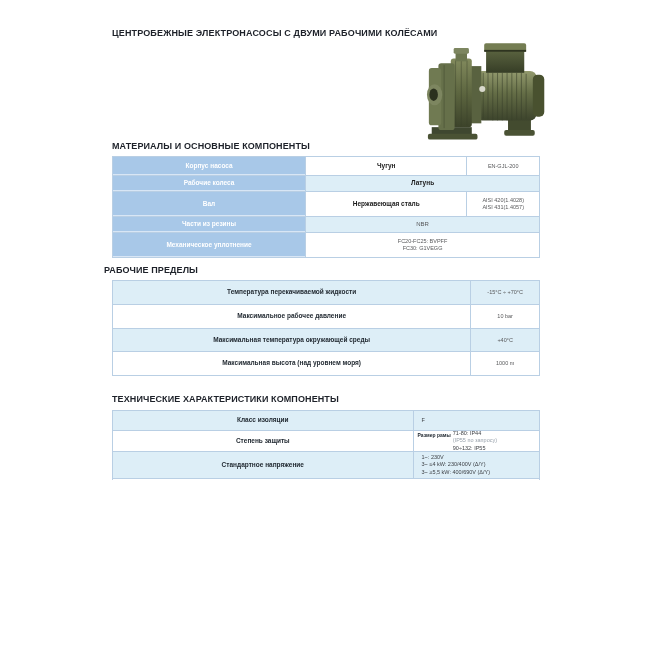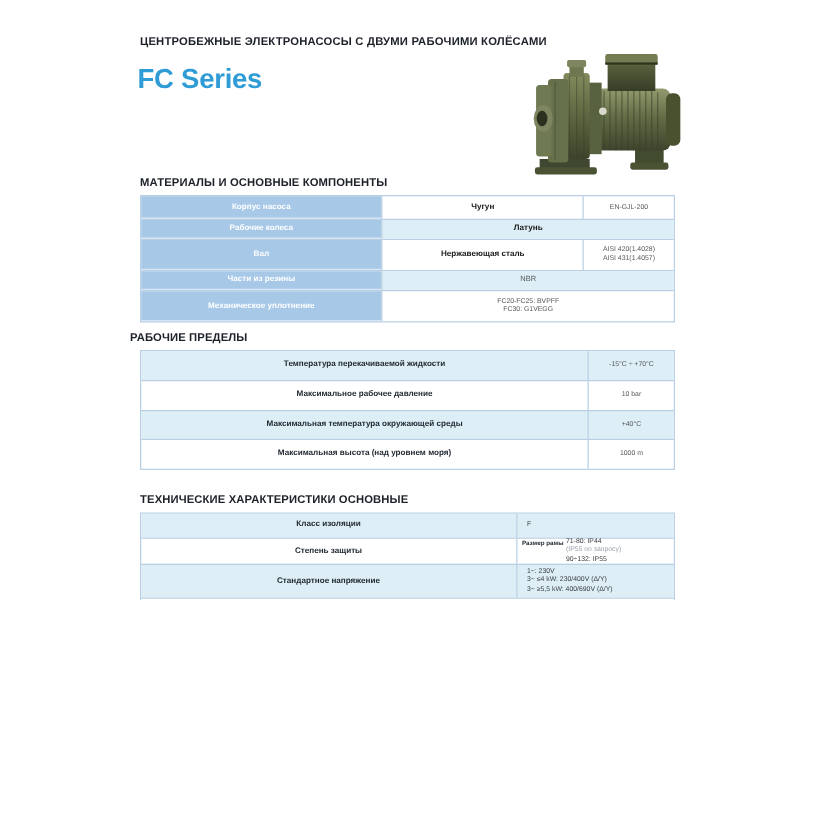--- a/index.html
+++ b/index.html
@@ -53,21 +53,20 @@
   
   .smudge{left:330px;top:617px;width:44px;height:9px;border-radius:50%;
           background:radial-gradient(ellipse at center,#d9d9d9 0%,rgba(255,255,255,0) 70%);opacity:.45;}
 </style>
 </head>
 <body>
 
 <div id="page">
 
   <div class="abs kicker">ЦЕНТРОБЕЖНЫЕ ЭЛЕКТРОНАСОСЫ С ДВУМИ РАБОЧИМИ КОЛЁСАМИ</div>
-  <div class="abs series">FC Series</div>
 
   <div class="abs" style="left:426px;top:32px;">
     <svg width="124" height="114" viewBox="0 0 130 114">
       <defs>
         <linearGradient id="motorG" x1="0" y1="0" x2="0" y2="1">
           <stop offset="0" stop-color="#939a6e"></stop>
             <stop offset="0.45" stop-color="#646d46"></stop>
             <stop offset="1" stop-color="#3d442c"></stop>
         </linearGradient>
         <linearGradient id="pumpG" x1="0" y1="0" x2="0" y2="1">
@@ -175,21 +174,21 @@
     <div class="trow tint" style="height:23px;">
       <div class="cell lbl-cell t2-c1">Максимальная температура окружающей среды</div>
       <div class="cell val-gray t2-c2">+40°C</div>
     </div>
     <div class="trow" style="height:24px;">
       <div class="cell lbl-cell t2-c1">Максимальная высота (над уровнем моря)</div>
       <div class="cell val-gray t2-c2">1000 m</div>
     </div>
   </div>
 
-  <div class="abs sec-h" style="left:112px;top:394px;">ТЕХНИЧЕСКИЕ ХАРАКТЕРИСТИКИ ОСНОВНЫЕ</div>
+  <div class="abs sec-h" style="left:112px;top:394px;">ТЕХНИЧЕСКИЕ ХАРАКТЕРИСТИКИ КОМПОНЕНТЫ</div>
 
   <div class="tbl" style="top:410px;">
     <div class="trow tint" style="height:19px;">
       <div class="cell lbl-cell t3-c1">Класс изоляции</div>
       <div class="cell t3-c2">F</div>
     </div>
     <div class="trow" style="height:21px;">
       <div class="cell lbl-cell t3-c1">Степень защиты</div>
       <div class="cell t3-c2" style="padding-left:4px;">
         <span class="ip-wrap">

